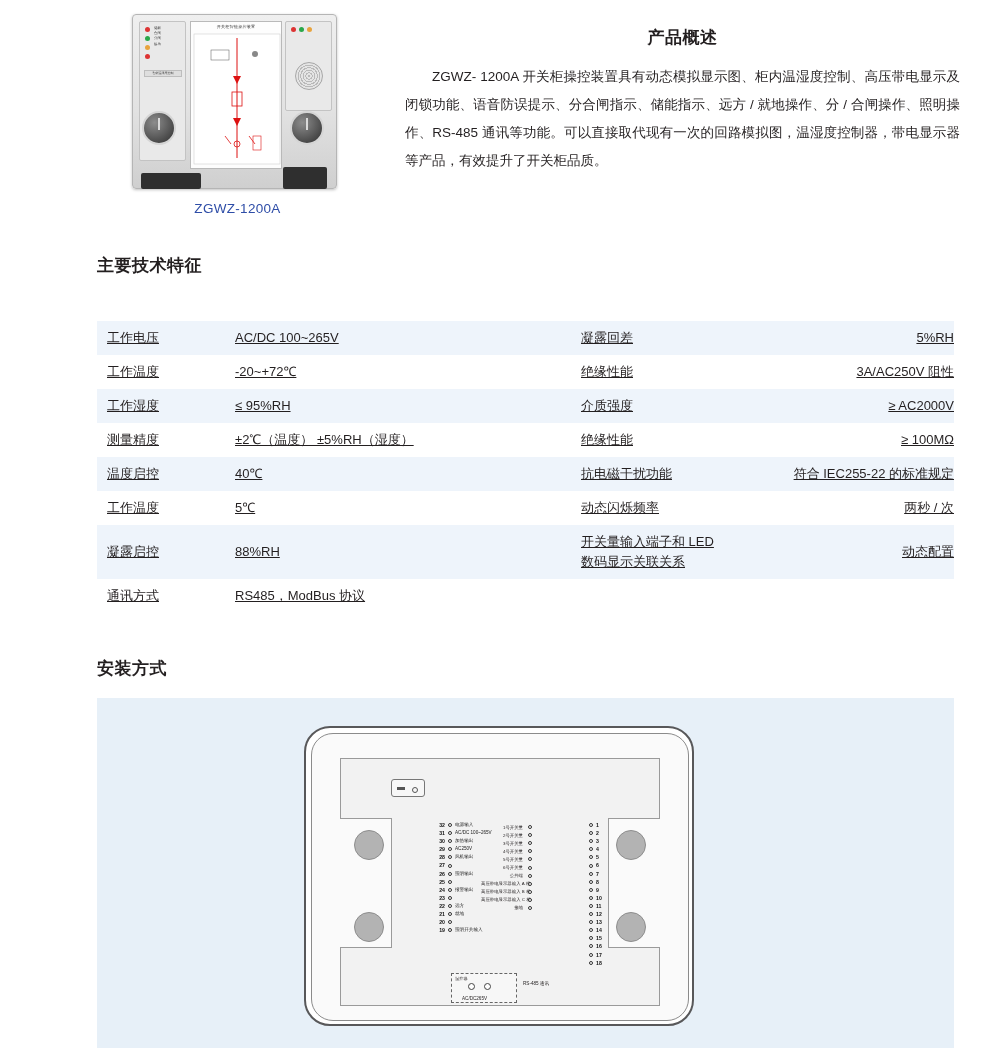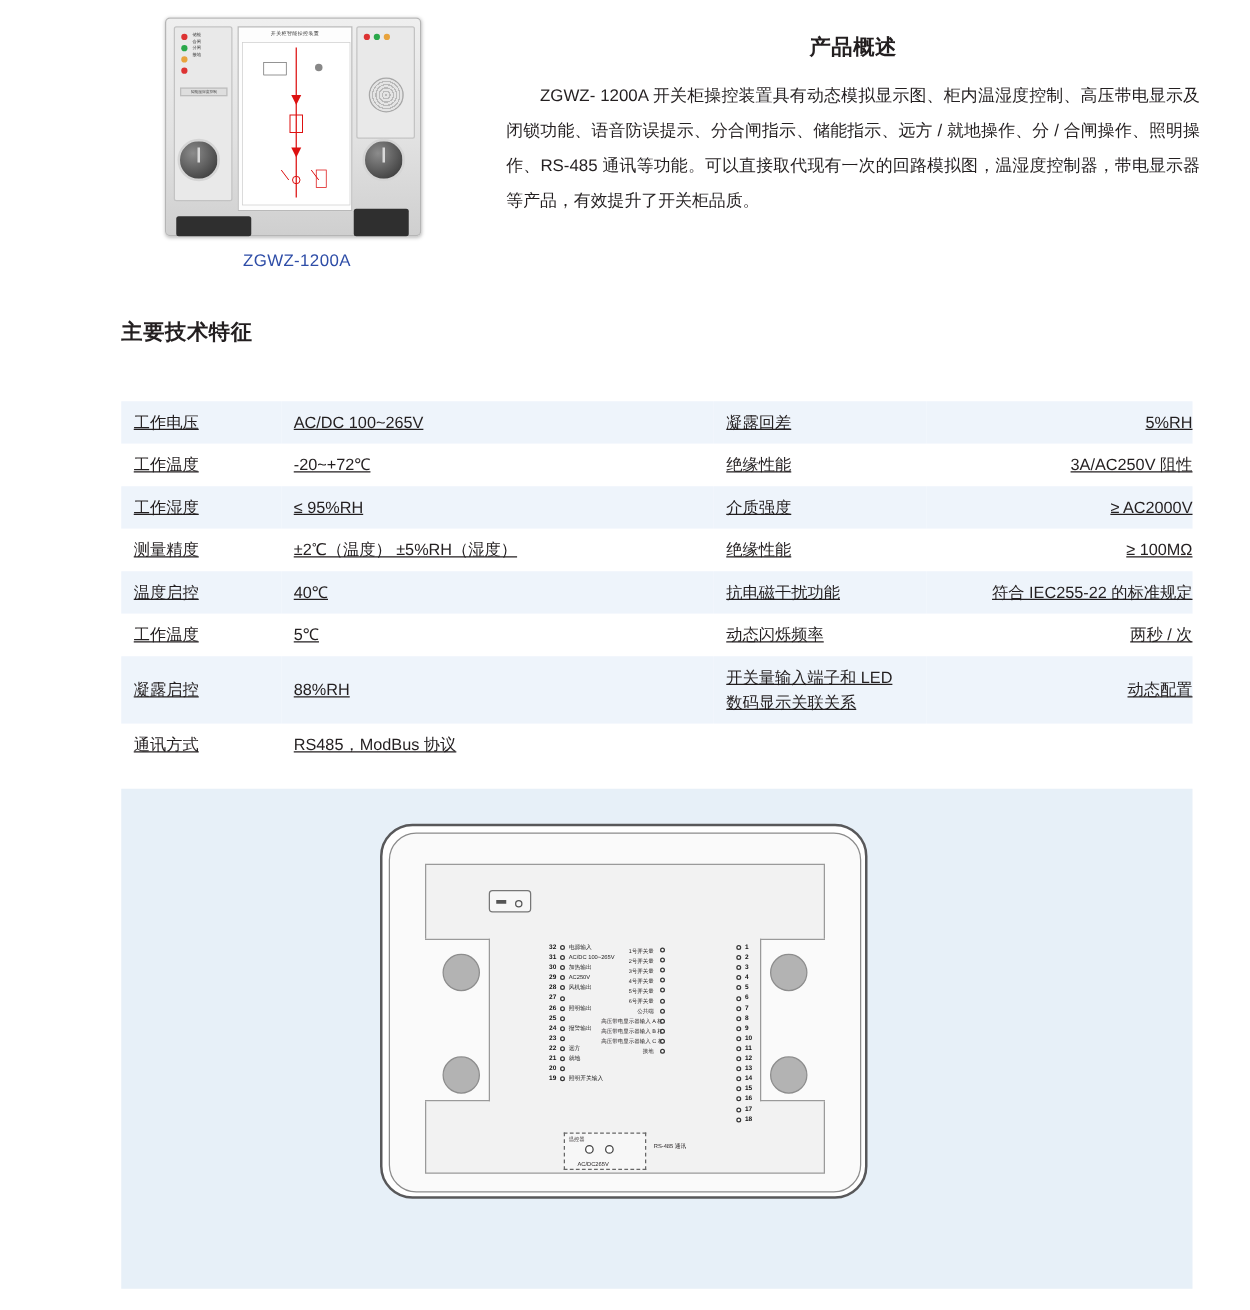--- a/index.html
+++ b/index.html
@@ -274,20 +274,23 @@
             <td class="v2">动态配置</td>
           </tr>
           <tr>
             <td class="k1">通讯方式</td>
             <td class="v1" colspan="3">RS485，ModBus 协议</td>
           </tr>
         </tbody>
     </table>
   </div>
 
+  <div class="install-title">
+    <h2 class="section">安装方式</h2>
+  </div>
   <div class="install-box">
     <div class="panel-outer">
       <div class="panel-inner">
         <div class="cutout">
           <div class="tiny-box"></div>
           <div class="cut-notch-l"></div>
           <div class="cut-notch-r"></div>
 
           <div class="term-left">
               <div class="row">

